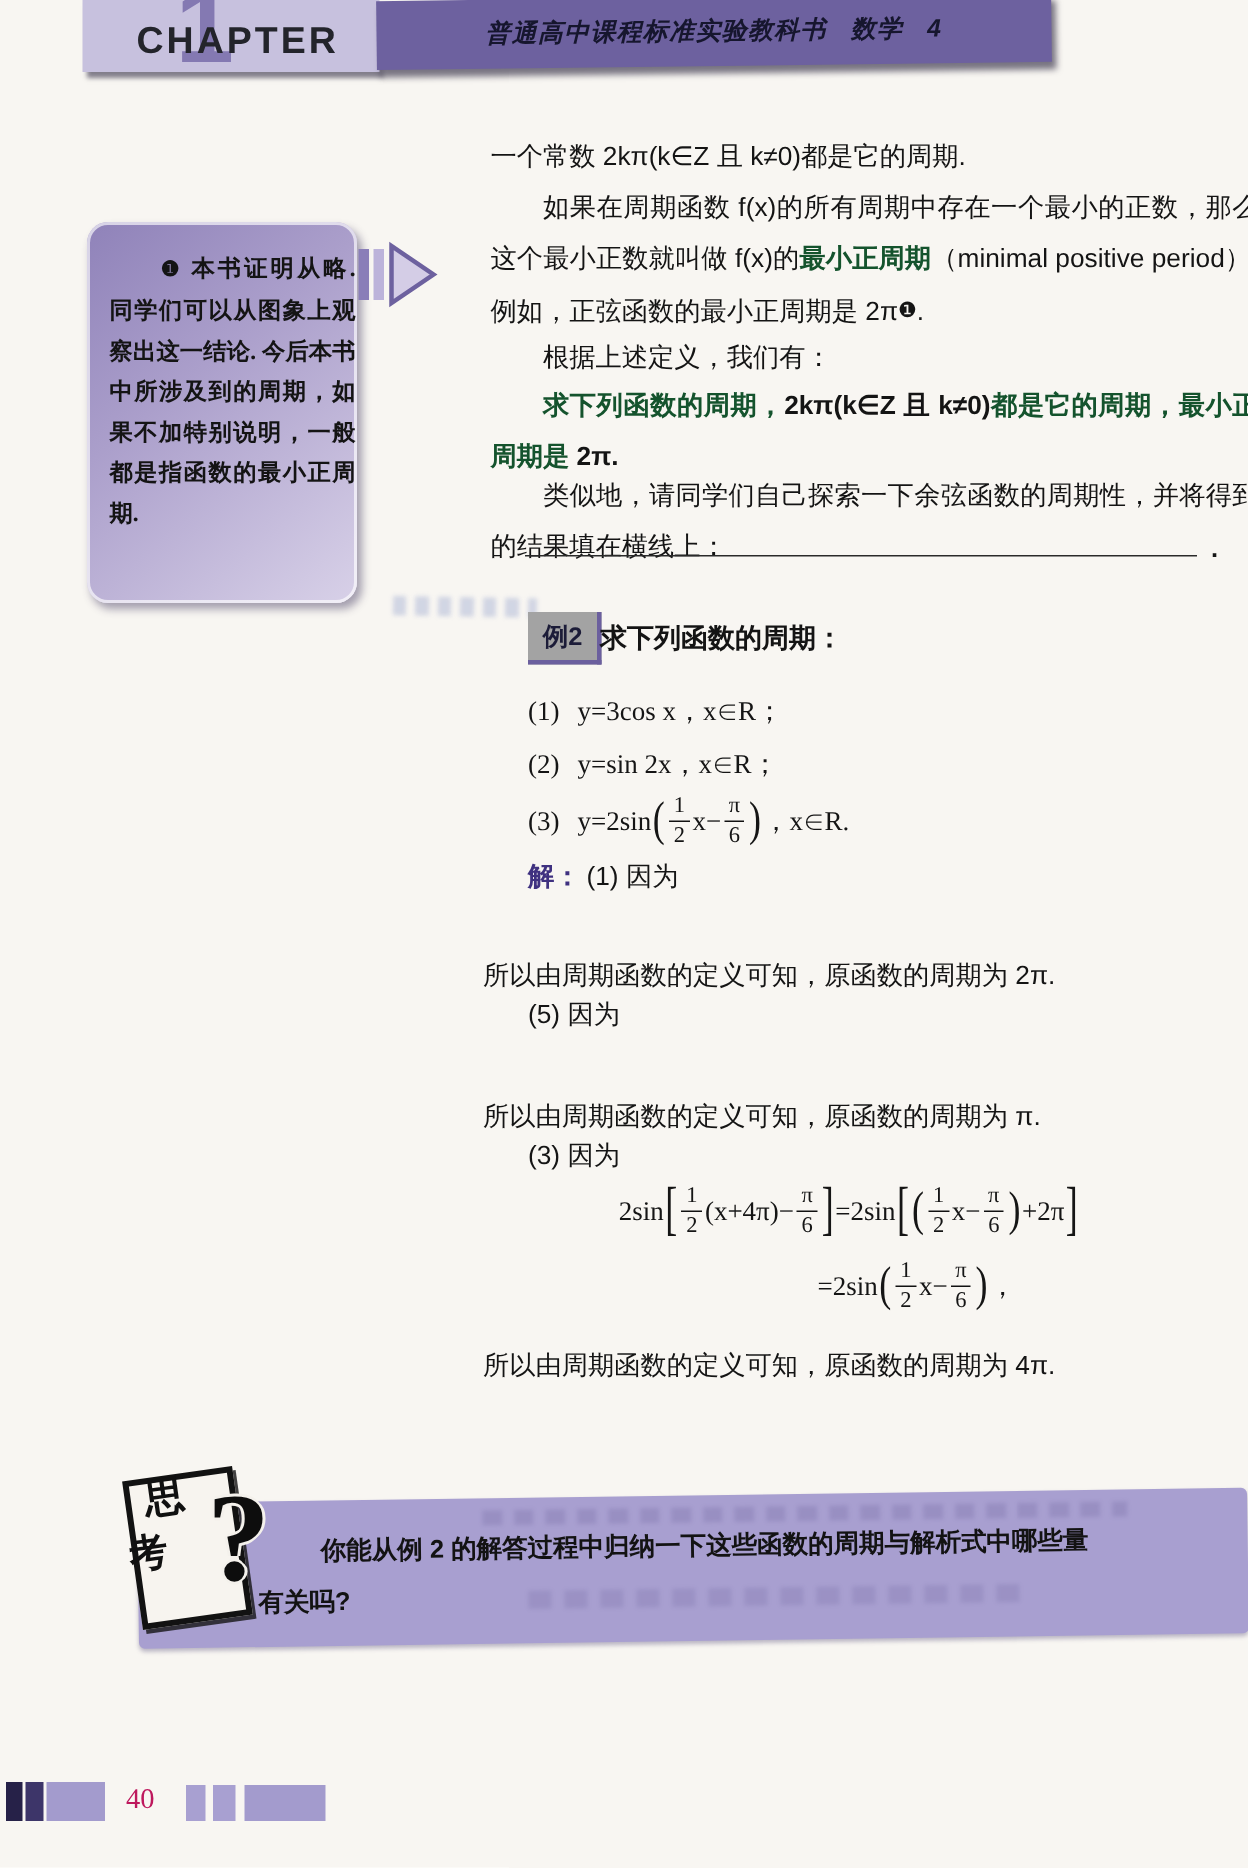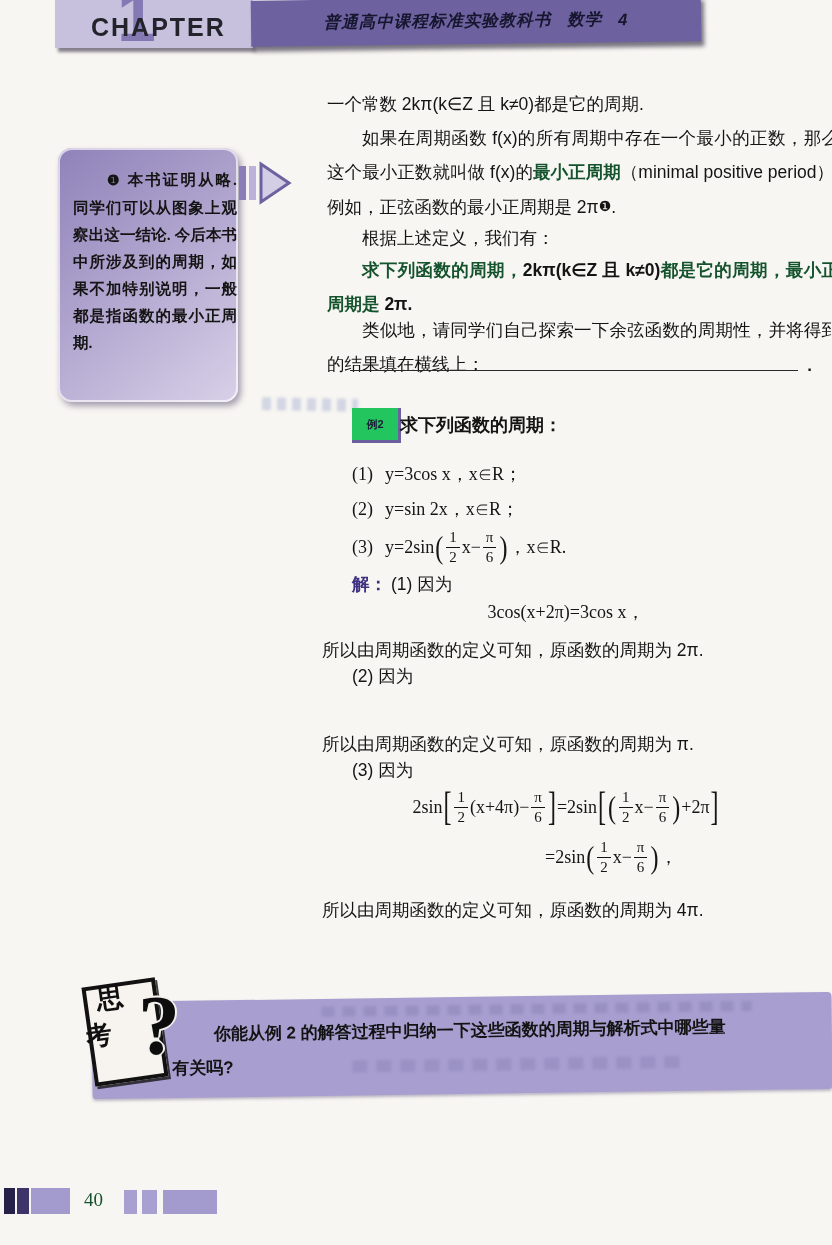--- a/index.html
+++ b/index.html
@@ -27,24 +27,24 @@
   .para{position:absolute;left:310px;width:512px;margin:17px;font-size:17.5px;line-height:34px;
         text-align:justify;color:#141414;}
   .indent{text-indent:2em;}
   .purple{color:#14532d;}
   .boldrow{font-weight:bold;}
   .fnmark{font-size:14px;vertical-align:2px;}
   .blank-line{position:absolute;left:350px;top:360px;width:462px;height:16px;}
   .blank-rule{position:absolute;left:0;top:10px;width:448px;border-top:1.6px solid #2a2a2a;}
   .blank-period{position:absolute;right:0;top:-4px;font-size:17px;font-weight:bold;}
   
-  .ex-label{position:absolute;left:352px;top:408px;width:46px;height:32px;background:#22c55e;
+  .ex-label{position:absolute;left:352px;top:408px;width:46px;height:32px;background:#a3a3a3;
         border-right:3px solid #6b5f9e;border-bottom:3px solid #6b5f9e;
         display:flex;align-items:center;justify-content:center;
-        font-weight:bold;font-size:11px;color:#1c1c38;}
+        font-weight:bold;font-size:17px;color:#1c1c38;}
   .ex-title{position:absolute;left:400px;top:413px;font-weight:bold;font-size:18px;color:#141414;}
   .exitem,.eqrow,.solhead{display:flex;align-items:center;font-family:"Liberation Serif",serif;
         font-size:18px;color:#151515;}
   .exitem{position:absolute;left:352px;}
   .eno{margin-right:12px;}
   .eqrow{position:absolute;left:310px;width:512px;justify-content:center;}
   .solhead{position:absolute;left:352px;font-family:"Liberation Sans",sans-serif;font-size:17.5px;}
   .sol-label{color:#3f3180;font-weight:bold;margin-right:4px;}
   .resline{position:absolute;left:310px;width:512px;margin:12px;font-size:17.5px;color:#141414;}
   .frac{display:inline-flex;flex-direction:column;align-items:center;margin:0 2px;}
@@ -76,21 +76,21 @@
         font-family:"Liberation Serif",serif;
         text-shadow:-2px 0 #f4f1ec,2px 0 #f4f1ec,0 -2px #f4f1ec,0 2px #f4f1ec;}
   
   .fblock{position:absolute;top:1188px;height:26px;}
   .fb1{left:4px;width:11px;background:#262148;}
   .fb2{left:17px;width:12px;background:#3d3569;}
   .fb3{left:31px;width:39px;background:#a39bcd;}
   .fb4{left:124px;width:13px;top:1190px;height:24px;background:#a8a0d1;}
   .fb5{left:142px;width:15px;top:1190px;height:24px;background:#a8a0d1;}
   .fb6{left:163px;width:54px;top:1190px;height:24px;background:#a39bcd;}
-  .pageno{position:absolute;left:84px;top:1189px;font-size:19px;color:#14532d;font-family:"Liberation Serif",serif;}
+  .pageno{position:absolute;left:84px;top:1189px;font-size:19px;color:#be185d;font-family:"Liberation Serif",serif;}
 </style>
 </head>
 <body>
 
 <div class="page">
 
   <div class="chapter-block">
     <span class="chapter-num">1</span>
     <span class="chapter-word">CHAPTER</span>
   </div>
@@ -153,27 +153,24 @@
         <span class="den">6</span>
       </span>
     <span class="bigp">)</span>
     <span>，x∈R.</span>
   </div>
 
   <div class="solhead" style="top:572px">
     <span class="sol-label">解：</span>
     <span>(1) 因为</span>
   </div>
-  <div class="eqrow" style="top:600px">
-      <span>3cos(x+2π)=3cos x，</span>
-    </div>
   <p class="resline" style="top:626px">所以由周期函数的定义可知，原函数的周期为 2π.</p>
 
   <div class="solhead" style="top:664px">
-    <span>(2) 因为</span>
+    <span>(5) 因为</span>
   </div>
   <p class="resline" style="top:720px">所以由周期函数的定义可知，原函数的周期为 π.</p>
 
   <div class="solhead" style="top:758px">
     <span>(3) 因为</span>
   </div>
 
   <div class="eqrow" style="top:782px;height:50px">
     <span>2sin</span>
     <span class="bigb">[</span>

